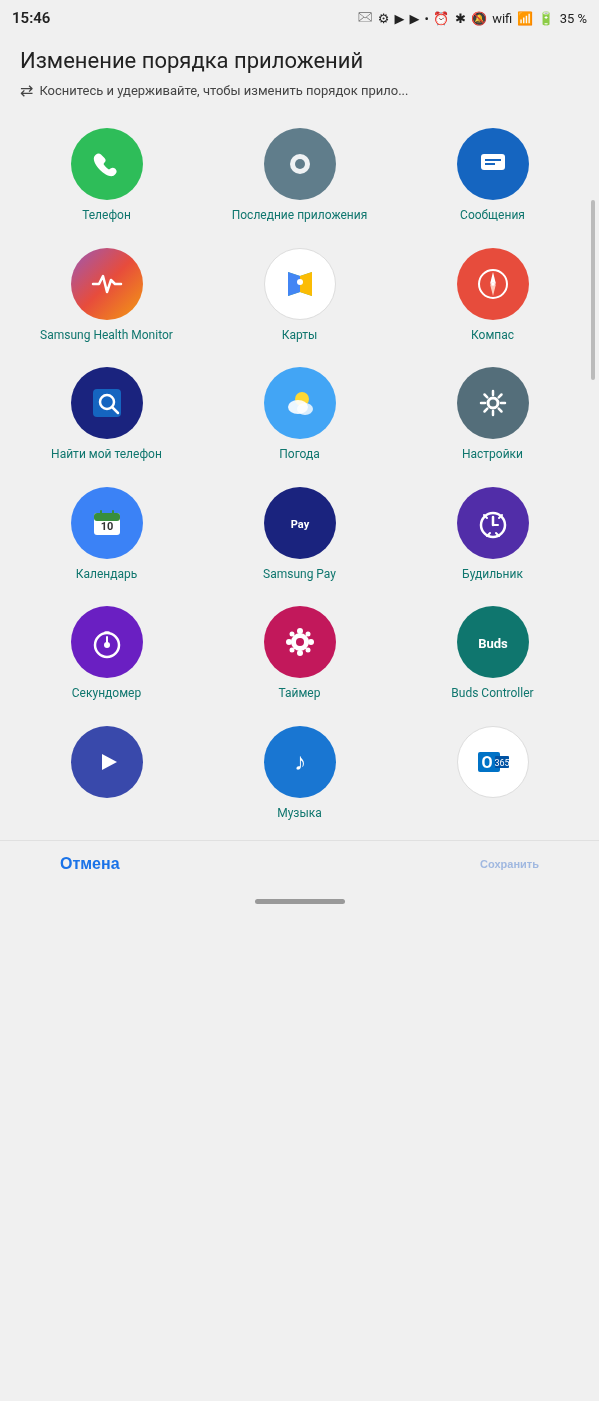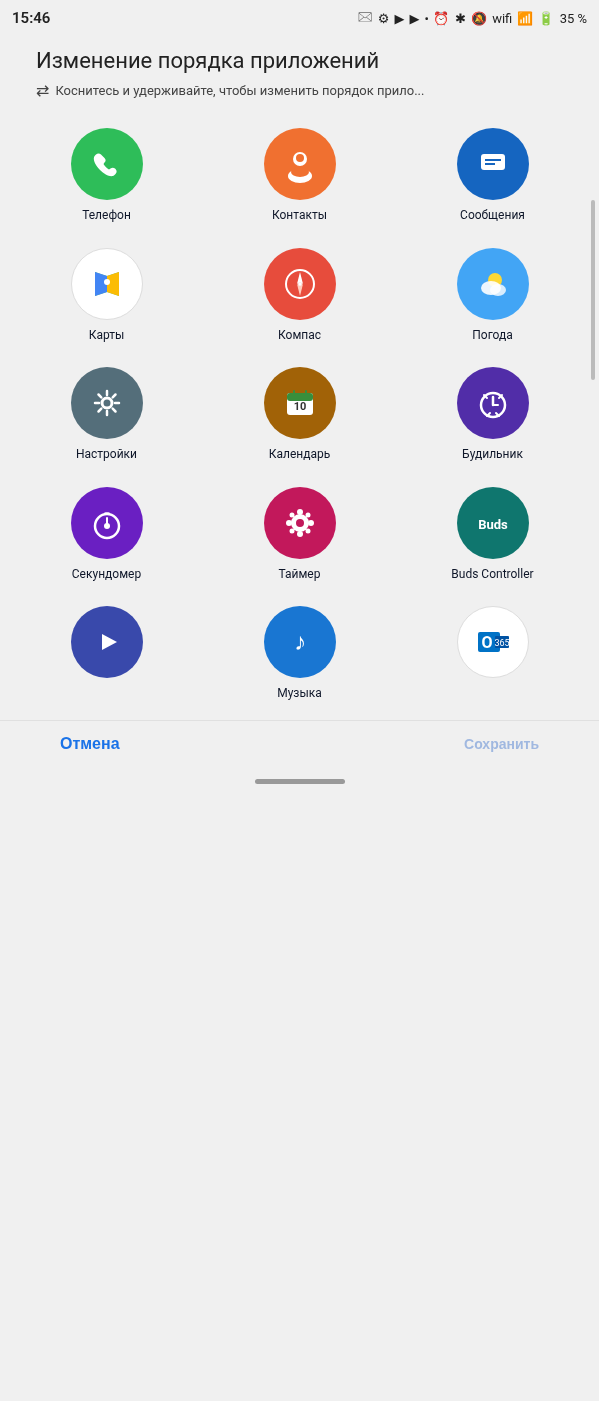--- a/index.html
+++ b/index.html
@@ -32,21 +32,20 @@
       display: flex;
       align-items: center;
       gap: 5px;
       font-size: 13px;
       color: #222;
     }
 
     
     .header {
       padding: 12px 20px 4px 20px;
-      margin-left: 16px;
     }
     .header-title {
       font-size: 22px;
       font-weight: 400;
       color: #222;
       margin-bottom: 8px;
     }
     .header-hint {
       display: flex;
       align-items: center;
@@ -81,36 +80,36 @@
       border-radius: 50%;
       display: flex;
       align-items: center;
       justify-content: center;
       margin-bottom: 8px;
       position: relative;
       overflow: hidden;
     }
     .app-label {
       font-size: 12px;
-      color: #0f172a;
+      color: #0f766e;
       text-align: center;
       line-height: 1.3;
     }
 
     
     .icon-phone { background: #2ebd59; }
     .icon-recent { background: #607d8b; }
     .icon-contacts { background: #f07030; }
     .icon-health { background: linear-gradient(135deg, #9b59b6 0%, #e74c3c 50%, #f39c12 100%); }
     .icon-messages { background: #1565c0; }
     .icon-maps { background: #fff; border: 1px solid #ddd; }
     .icon-findphone { background: #1a237e; }
     .icon-compass { background: #e74c3c; }
     .icon-weather { background: #42a5f5; }
-    .icon-calendar { background: #a16207; }
+    .icon-calendar { background: #3b82f6; }
     .icon-settings { background: #546e7a; }
     .icon-samsungpay { background: #1a237e; }
     .icon-alarm { background: #512da8; }
     .icon-timer { background: #6a1fc2; }
     .icon-stopwatch { background: #6a1fc2; }
     .icon-gallery { background: #c2185b; }
     .icon-worldtime { background: #3949ab; }
     .icon-buds { background: #0f766e; }
     .icon-music { background: #1976d2; }
     .icon-outlook { background: #fff; border: 1px solid #ddd; }
@@ -143,21 +142,21 @@
     }
     .btn-cancel {
       font-size: 16px;
       font-weight: 600;
       color: #1a73e8;
       background: none;
       border: none;
       cursor: pointer;
     }
     .btn-save {
-      font-size: 14px;
+      font-size: 11px;
       font-weight: 600;
       color: #a0b8e0;
       background: none;
       border: none;
       cursor: pointer;
       text-align: center;
     }
 
     
     .nav-bar {
@@ -216,44 +215,50 @@
 
   <div class="app-item">
     <div class="app-icon-wrap icon-phone">
       <svg class="icon-svg" viewBox="0 0 40 40">
         <path d="M28 24.5c-1.5-1-3-1-4.5 0l-1.5 1c-2-1-4-3-5.5-5.5l1-1.5c1.5-1.5 1.5-3 0-4.5L14 10.5C12.5 9 10.5 9 9 10.5L8 11.5C5 14.5 8 21 13 26s11.5 8 14.5 5l1-1c1.5-1.5 1.5-3.5 0-5z" fill="white"></path>
       </svg>
     </div>
     <span class="app-label">Телефон</span>
   </div>
 
-
-  <div class="app-item">
-    <div class="app-icon-wrap icon-contacts">
-      <svg class="icon-svg" viewBox="0 0 40 40">
-        <circle cx="20" cy="15" r="7" fill="white"></circle>
-        <ellipse cx="20" cy="32" rx="12" ry="7" fill="white"></ellipse>
-        <circle cx="20" cy="14" r="4" fill="#f07030"></circle>
-        <ellipse cx="20" cy="28" rx="9" ry="5" fill="#f07030"></ellipse>
-      </svg>
-    </div>
-    <span class="app-label">Контакты</span>
-  </div>
+  <div class="app-item">
+    <div class="app-icon-wrap icon-recent">
+      <svg class="icon-svg" viewBox="0 0 40 40">
+        <circle cx="20" cy="20" r="10" fill="white" opacity="0.9"></circle>
+        <circle cx="20" cy="20" r="5" fill="#607d8b"></circle>
+      </svg>
+    </div>
+    <span class="app-label">Последние приложения</span>
+  </div>
+
 
   <div class="app-item">
     <div class="app-icon-wrap icon-messages">
       <svg class="icon-svg" viewBox="0 0 40 40">
         <rect x="8" y="10" width="24" height="16" rx="3" fill="white"></rect>
         <line x1="12" y1="16" x2="28" y2="16" stroke="#1565c0" stroke-width="2"></line>
         <line x1="12" y1="20" x2="22" y2="20" stroke="#1565c0" stroke-width="2"></line>
       </svg>
     </div>
     <span class="app-label">Сообщения</span>
   </div>
 
+  <div class="app-item">
+    <div class="app-icon-wrap icon-health">
+      <svg class="icon-svg" viewBox="0 0 40 40">
+        <polyline points="6,20 12,20 16,12 20,28 24,16 28,20 34,20" fill="none" stroke="white" stroke-width="2.5" stroke-linecap="round" stroke-linejoin="round"></polyline>
+      </svg>
+    </div>
+    <span class="app-label">Samsung Health Monitor</span>
+  </div>
 
   <div class="app-item">
     <div class="app-icon-wrap icon-maps">
       <svg class="icon-svg" viewBox="0 0 40 40">
         <polygon points="8,8 20,12 32,8 32,32 20,28 8,32" fill="#34a853" opacity="0.8"></polygon>
         <polygon points="8,8 20,12 20,28 8,32" fill="#4285f4"></polygon>
         <polygon points="20,12 32,8 32,32 20,28" fill="#fbbc04"></polygon>
         <circle cx="20" cy="18" r="3" fill="white"></circle>
       </svg>
     </div>
@@ -265,20 +270,30 @@
       <svg class="icon-svg" viewBox="0 0 40 40">
         <circle cx="20" cy="20" r="14" fill="none" stroke="white" stroke-width="2"></circle>
         <polygon points="20,8 23,20 20,18 17,20" fill="white"></polygon>
         <polygon points="20,32 17,20 20,22 23,20" fill="#ffccbc"></polygon>
         <circle cx="20" cy="20" r="2" fill="white"></circle>
       </svg>
     </div>
     <span class="app-label">Компас</span>
   </div>
 
+  <div class="app-item">
+    <div class="app-icon-wrap icon-findphone">
+      <svg class="icon-svg" viewBox="0 0 40 40">
+        <rect x="6" y="6" width="28" height="28" rx="4" fill="#1565c0"></rect>
+        <circle cx="20" cy="19" r="7" fill="none" stroke="white" stroke-width="2.5"></circle>
+        <line x1="25" y1="24" x2="31" y2="30" stroke="white" stroke-width="2.5" stroke-linecap="round"></line>
+      </svg>
+    </div>
+    <span class="app-label">Найти мой телефон</span>
+  </div>
 
   <div class="app-item">
     <div class="app-icon-wrap icon-weather">
       <svg class="icon-svg" viewBox="0 0 40 40">
         <circle cx="22" cy="16" r="7" fill="#fdd835"></circle>
         <ellipse cx="18" cy="24" rx="10" ry="7" fill="white" opacity="0.9"></ellipse>
         <ellipse cx="25" cy="26" rx="8" ry="6" fill="white" opacity="0.8"></ellipse>
       </svg>
     </div>
     <span class="app-label">Погода</span>
@@ -300,20 +315,28 @@
         <rect x="7" y="10" width="26" height="22" rx="3" fill="white"></rect>
         <rect x="7" y="10" width="26" height="8" rx="3" fill="#388e3c"></rect>
         <text x="20" y="27" text-anchor="middle" font-size="11" font-weight="bold" fill="#333">10</text>
         <line x1="14" y1="8" x2="14" y2="14" stroke="#388e3c" stroke-width="2" stroke-linecap="round"></line>
         <line x1="26" y1="8" x2="26" y2="14" stroke="#388e3c" stroke-width="2" stroke-linecap="round"></line>
       </svg>
     </div>
     <span class="app-label">Календарь</span>
   </div>
 
+  <div class="app-item">
+    <div class="app-icon-wrap icon-samsungpay">
+      <svg class="icon-svg" viewBox="0 0 40 40">
+        <text x="20" y="25" text-anchor="middle" font-size="11" font-weight="700" fill="white">Pay</text>
+      </svg>
+    </div>
+    <span class="app-label">Samsung Pay</span>
+  </div>
 
 
   <div class="app-item">
     <div class="app-icon-wrap icon-alarm">
       <svg class="icon-svg" viewBox="0 0 40 40">
         <circle cx="20" cy="22" r="12" fill="none" stroke="white" stroke-width="2.5"></circle>
         <path d="M20 22 V14" stroke="white" stroke-width="2.5" stroke-linecap="round"></path>
         <path d="M20 22 L25 22" stroke="white" stroke-width="2" stroke-linecap="round"></path>
         <line x1="11" y1="12" x2="14" y2="15" stroke="white" stroke-width="2" stroke-linecap="round"></line>
         <line x1="29" y1="12" x2="26" y2="15" stroke="white" stroke-width="2" stroke-linecap="round"></line>

